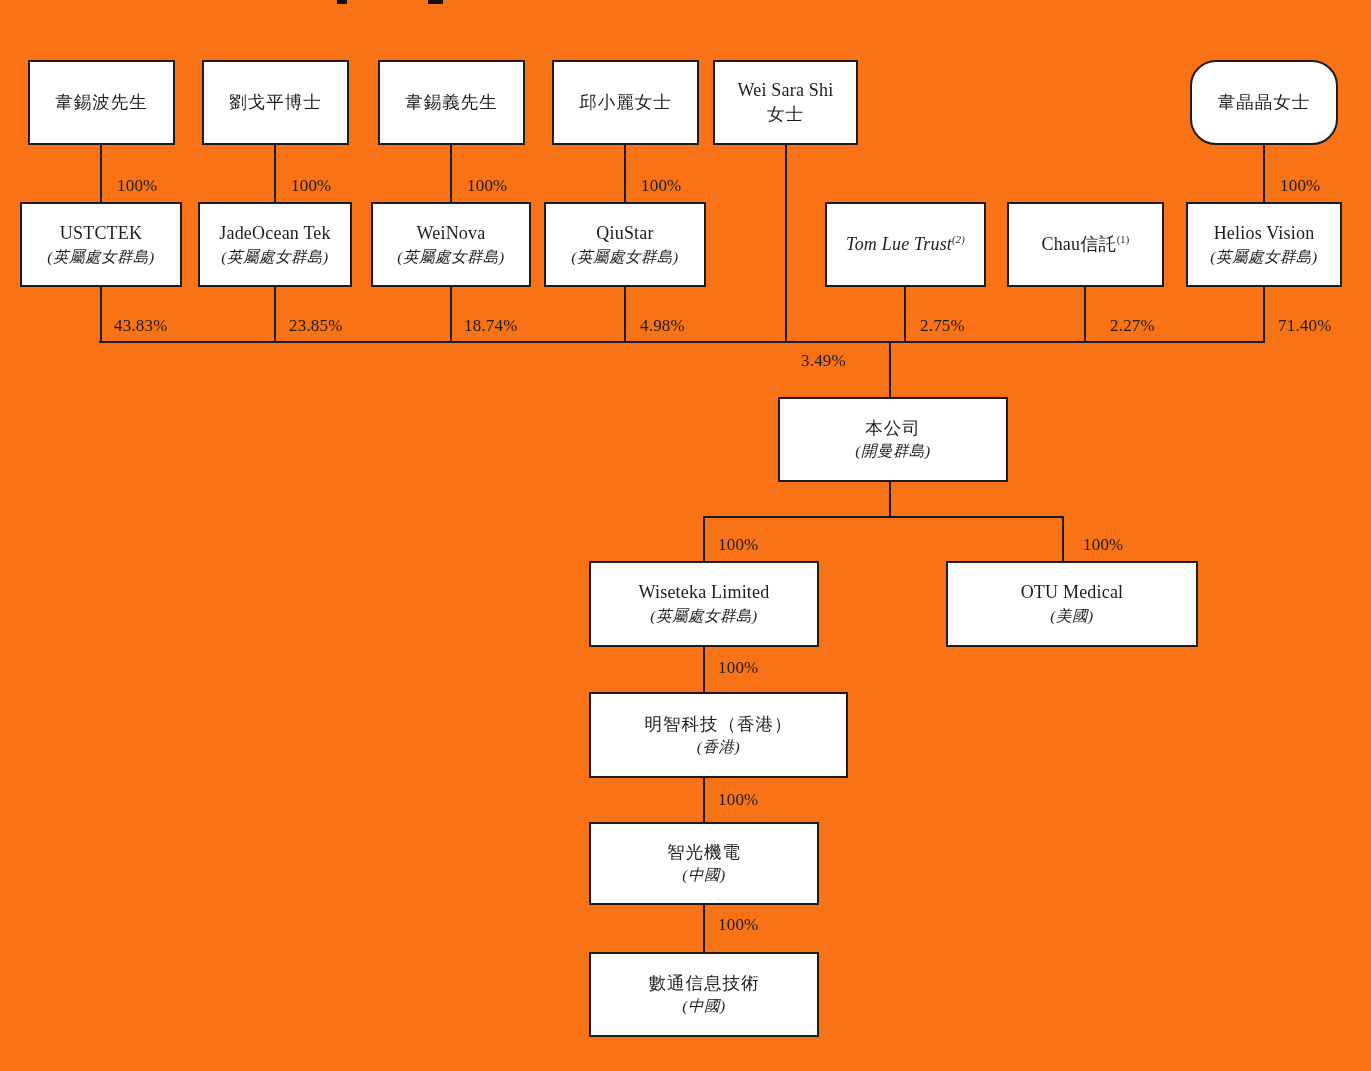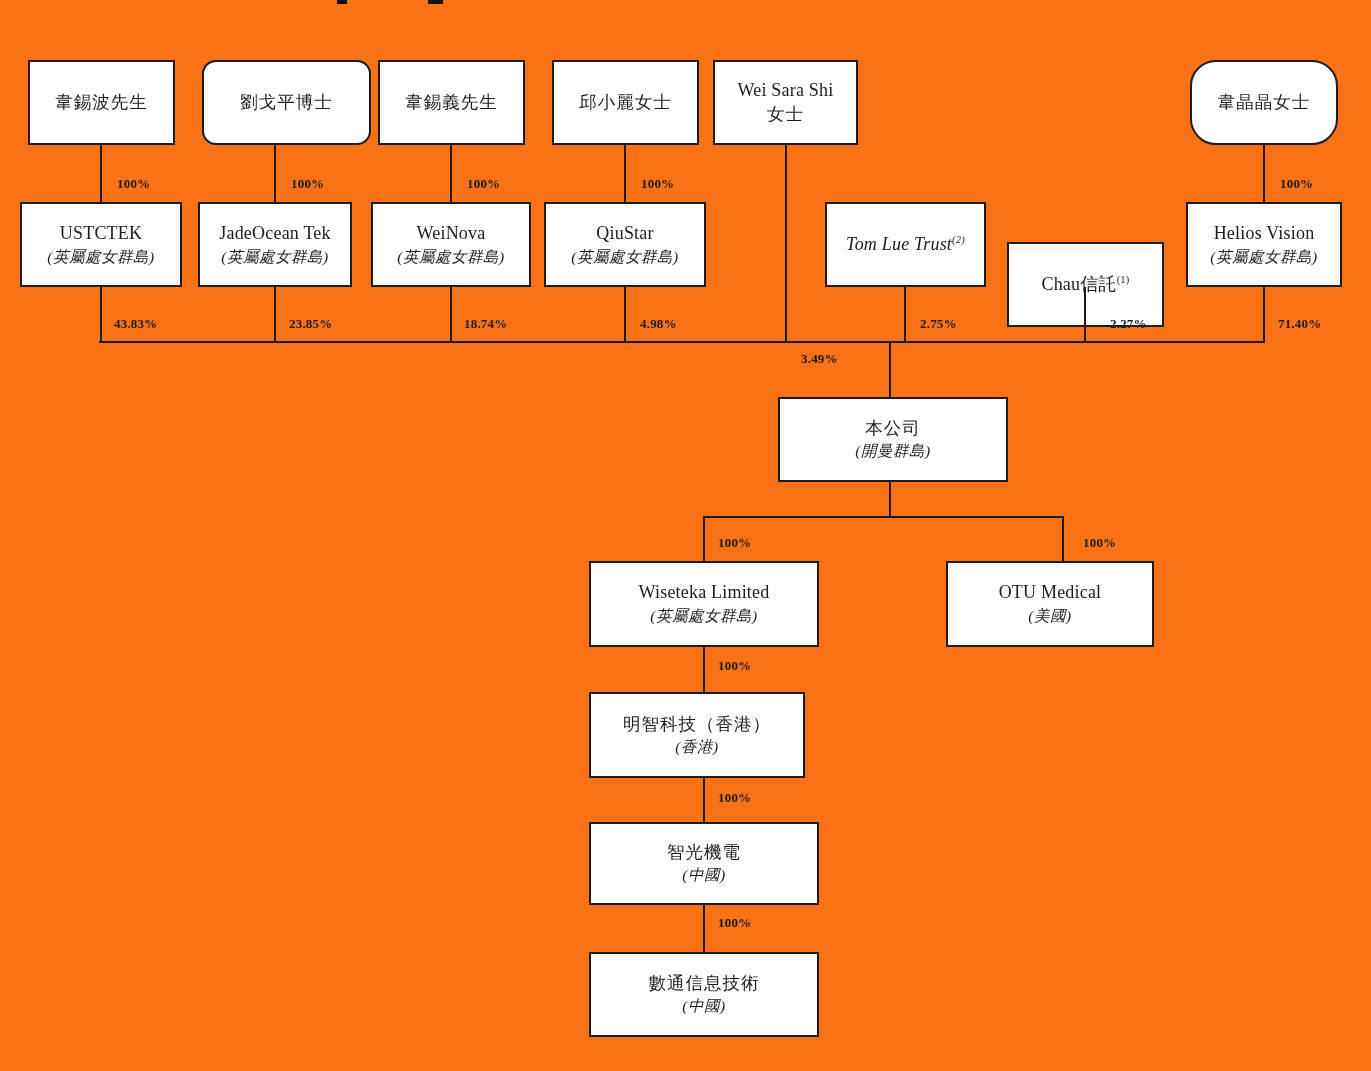--- a/index.html
+++ b/index.html
@@ -11,35 +11,35 @@
     position:absolute;border:2px solid #1c1c1c;background:#ffffff;
     display:flex;flex-direction:column;justify-content:center;align-items:center;
     text-align:center;box-sizing:border-box;line-height:1.32;
   }
   .box .name{font-size:18px;letter-spacing:.2px;white-space:nowrap;}
   .box .name-cjk{font-size:17.5px;letter-spacing:1px;white-space:nowrap;}
   .box .jur{font-size:15.5px;font-style:italic;letter-spacing:.5px;white-space:nowrap;margin-top:1px;}
   .box sup{font-size:10.5px;vertical-align:super;line-height:0;}
   .v{position:absolute;width:2px;background:#1c1c1c;}
   .h{position:absolute;height:2px;background:#1c1c1c;}
-  .pct{position:absolute;font-size:13px;white-space:nowrap;letter-spacing:.2px;font-weight:bold;}
+  .pct{position:absolute;font-size:17px;white-space:nowrap;letter-spacing:.2px;}
   .artifact{position:absolute;background:#111;}
 </style>
 </head>
 <body>
 
 <div class="canvas">
 
   <div class="artifact" style="left:337px;top:0;width:10px;height:4px;"></div>
   <div class="artifact" style="left:428px;top:0;width:15px;height:4px;"></div>
 
   <div class="box" style="left:28px;top:60px;width:147px;height:85px;">
     <span class="name-cjk">韋錫波先生</span>
   </div>
-  <div class="box" style="left:202px;top:60px;width:169px;height:85px;border-radius:14px;">
+  <div class="box" style="left:202px;top:60px;width:147px;height:85px;">
     <span class="name-cjk">劉戈平博士</span>
   </div>
   <div class="box" style="left:378px;top:60px;width:147px;height:85px;">
     <span class="name-cjk">韋錫義先生</span>
   </div>
   <div class="box" style="left:552px;top:60px;width:147px;height:85px;">
     <span class="name-cjk">邱小麗女士</span>
   </div>
   <div class="box" style="left:713px;top:60px;width:145px;height:85px;">
     <span class="name">Wei Sara Shi</span>
@@ -73,21 +73,21 @@
     <span class="name">WeiNova</span>
     <span class="jur">(英屬處女群島)</span>
   </div>
   <div class="box" style="left:544px;top:202px;width:162px;height:85px;">
     <span class="name">QiuStar</span>
     <span class="jur">(英屬處女群島)</span>
   </div>
   <div class="box" style="left:825px;top:202px;width:161px;height:85px;font-style:italic;">
     <span class="name"><span>Tom Lue Trust</span><sup>(2)</sup></span>
   </div>
-  <div class="box" style="left:1007px;top:202px;width:157px;height:85px;margin-top:40px;">
+  <div class="box" style="left:1007px;top:202px;width:157px;height:85px;">
     <span class="name"><span>Chau信託</span><sup>(1)</sup></span>
   </div>
   <div class="box" style="left:1186px;top:202px;width:156px;height:85px;">
     <span class="name">Helios Vision</span>
     <span class="jur">(英屬處女群島)</span>
   </div>
 
   <div class="v" style="left:100px;top:287px;height:55px;"></div>
   <div class="v" style="left:274px;top:287px;height:55px;"></div>
   <div class="v" style="left:450px;top:287px;height:55px;"></div>
@@ -119,28 +119,28 @@
   <div class="h" style="left:703px;top:516px;width:361px;"></div>
   <div class="v" style="left:703px;top:516px;height:45px;"></div>
   <div class="v" style="left:1062px;top:516px;height:45px;"></div>
   <div class="pct" style="left:718px;top:535px;">100%</div>
   <div class="pct" style="left:1083px;top:535px;">100%</div>
 
   <div class="box" style="left:589px;top:561px;width:230px;height:86px;">
     <span class="name">Wiseteka Limited</span>
     <span class="jur">(英屬處女群島)</span>
   </div>
-  <div class="box" style="left:946px;top:561px;width:208px;height:86px;">
+  <div class="box" style="left:946px;top:561px;width:252px;height:86px;">
     <span class="name">OTU Medical</span>
     <span class="jur">(美國)</span>
   </div>
 
   <div class="v" style="left:703px;top:647px;height:45px;"></div>
   <div class="pct" style="left:718px;top:658px;">100%</div>
-  <div class="box" style="left:589px;top:692px;width:216px;height:86px;">
+  <div class="box" style="left:589px;top:692px;width:259px;height:86px;">
     <span class="name-cjk">明智科技（香港）</span>
     <span class="jur">(香港)</span>
   </div>
 
   <div class="v" style="left:703px;top:778px;height:44px;"></div>
   <div class="pct" style="left:718px;top:790px;">100%</div>
   <div class="box" style="left:589px;top:822px;width:230px;height:83px;">
     <span class="name-cjk">智光機電</span>
     <span class="jur">(中國)</span>
   </div>

